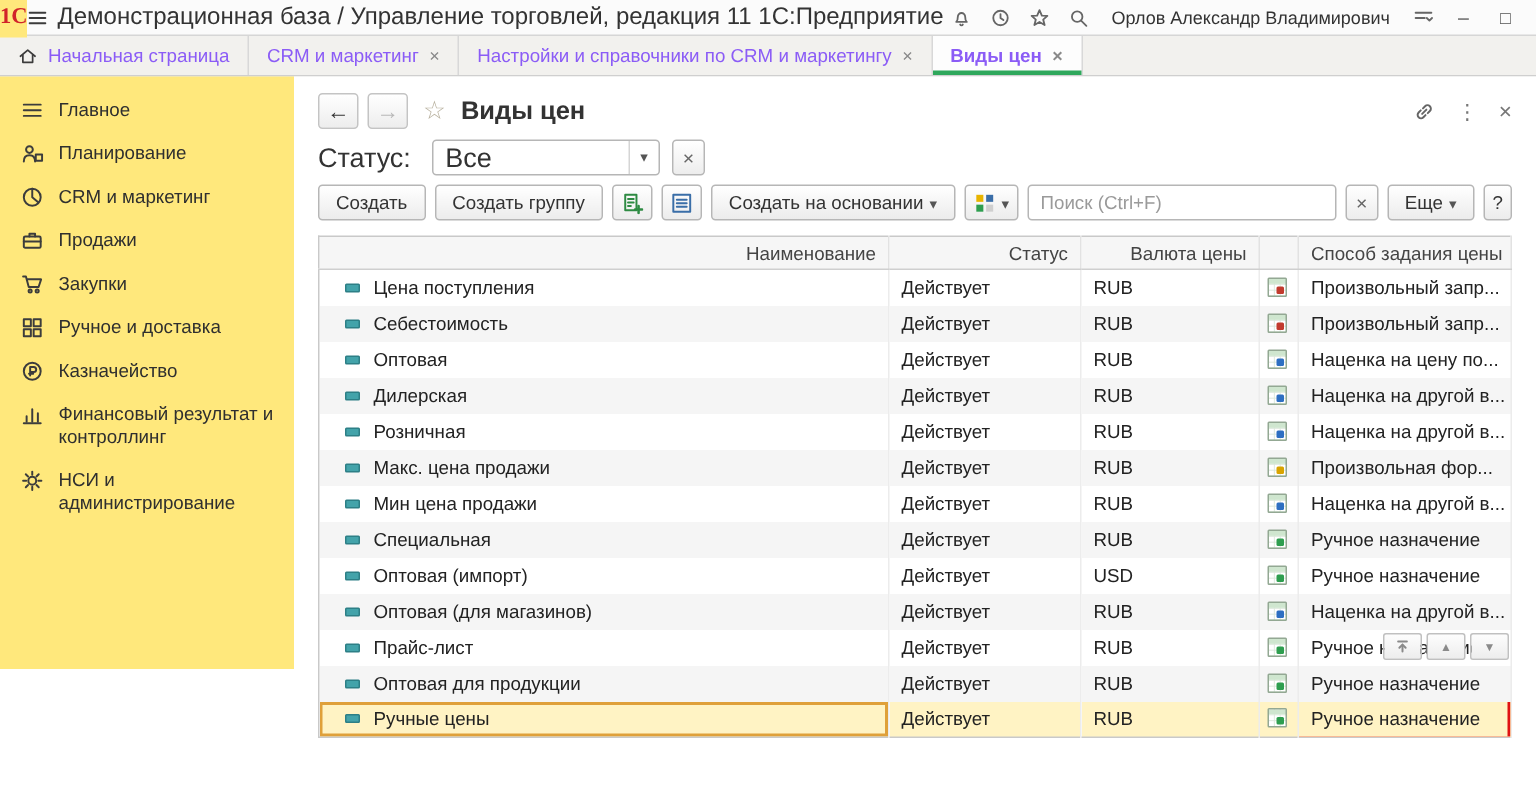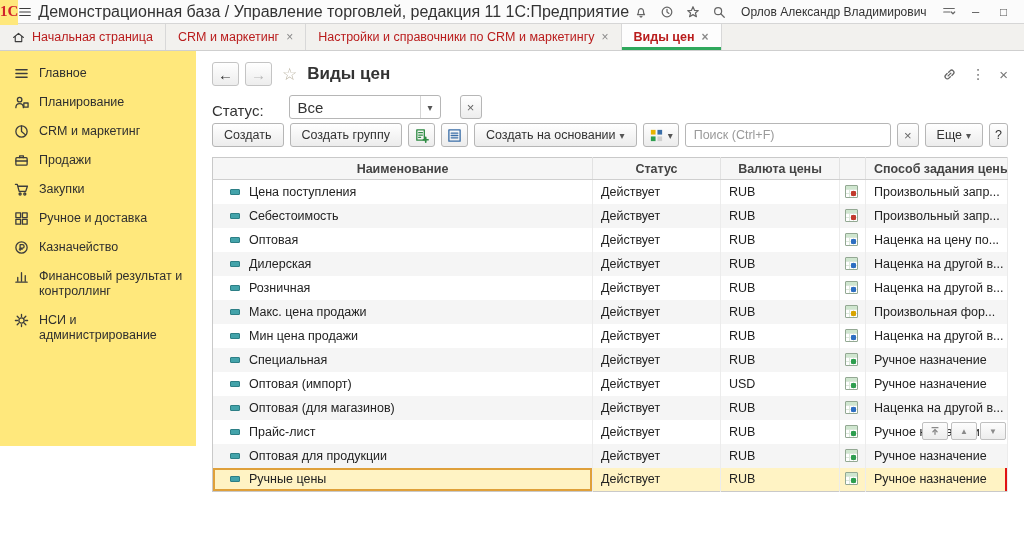--- a/index.html
+++ b/index.html
@@ -15,21 +15,21 @@
   .tb-right{margin-left:auto;display:flex;align-items:center;gap:2px;padding-right:4px}
   .tb-ic{width:24px;height:22px;display:flex;align-items:center;justify-content:center;cursor:pointer}
   .tb-user{font-size:12px;color:#333;margin:0 8px;cursor:pointer;white-space:nowrap}
   .win-btn{width:26px;height:22px;display:flex;align-items:center;justify-content:center;color:#555;font-size:13px;cursor:pointer}
   .win-min::before{content:"\2013"}
   .win-max::before{content:"\25A1";font-size:12px}
   .win-close::before{content:"\00D7";font-size:15px}
 
   
   .tabbar{height:27px;display:flex;background:#f2f1ee;border-bottom:1px solid #cfcfcf;font-size:12.5px}
-  .tab{display:flex;align-items:center;gap:7px;padding:0 12px;border-right:1px solid #d8d8d8;color:#b91c1c;cursor:pointer;white-space:nowrap;position:relative}
+  .tab{display:flex;align-items:center;gap:7px;padding:0 12px;border-right:1px solid #d8d8d8;color:#8b5cf6;cursor:pointer;white-space:nowrap;position:relative}
   .tab.active{background:#fdfdfd;font-weight:bold}
   .tab.active::after{content:"";position:absolute;left:0;right:0;bottom:0;height:3px;background:#2fa85c}
   .tab-close{color:#8a8a8a;font-size:12px;cursor:pointer}
   .tab-close::before{content:"\00D7"}
 
   
   .main{display:flex;height:395px}
   .sidebar{width:196px;background:#ffe87c;padding-top:8px;flex:none}
   .side-item{display:flex;align-items:flex-start;gap:10px;padding:7px 8px 7px 14px;font-size:12.5px;color:#2f2f2f;cursor:pointer;line-height:1.2}
   .side-item svg{flex:none;margin-top:0}
@@ -45,42 +45,42 @@
   .fav-star{color:#b9b2a0;font-size:17px;margin:0 4px;cursor:pointer}
   .fav-star::before{content:"\2606"}
   .form-title{font-size:17px;font-weight:bold;color:#333}
   .hdr-right{margin-left:auto;display:flex;align-items:center;gap:14px;color:#777}
   .hdr-dots{font-size:14px;cursor:pointer}
   .hdr-dots::before{content:"\22EE"}
   .hdr-close{font-size:15px;cursor:pointer}
   .hdr-close::before{content:"\00D7"}
 
   
-  .filter-row{display:flex;align-items:flex-end;gap:19px;height:28px;font-size:15px;color:#333}
+  .filter-row{display:flex;align-items:center;gap:8px;height:28px;font-size:18px;color:#333}
   .combo{display:inline-flex;align-items:center;height:24px;width:152px;border:1px solid #b6b6b6;border-radius:3px;background:#fff;margin-left:6px;cursor:pointer}
   .combo .val{flex:1;padding:0 8px;color:#333}
   .combo .dd{width:20px;align-self:stretch;border-left:1px solid #d5d5d5;display:flex;align-items:center;justify-content:center;color:#555}
   .combo .dd::before{content:"\25BE";font-size:10px}
   .xbtn{width:22px;height:24px;border:1px solid #b6b6b6;border-radius:3px;background:linear-gradient(#fff,#ededed);
         display:flex;align-items:center;justify-content:center;color:#666;cursor:pointer}
   .xbtn::before{content:"\00D7";font-size:13px}
 
   
   .toolbar{display:flex;align-items:center;gap:6px;height:32px}
   .btn{display:inline-flex;align-items:center;gap:4px;height:24px;padding:0 11px;background:linear-gradient(#fff,#ececec);
        border:1px solid #b6b6b6;border-radius:3px;font-size:12.5px;color:#333;cursor:pointer;white-space:nowrap}
   .btn.icon-btn{padding:0 5px}
   .caret::before{content:"\25BE";font-size:10px;color:#555}
   .search{height:24px;width:210px;border:1px solid #b6b6b6;border-radius:3px;padding:0 8px;font-size:12.5px;color:#333;margin-left:auto}
   .search::placeholder{color:#9a9a9a}
 
   
   .table-wrap{margin-top:6px;position:relative}
   table.grid{border-collapse:collapse;table-layout:fixed;width:796px;font-size:12.5px;color:#222;border:1px solid #c9c9c9}
-  .grid th{height:22px;background:#f6f6f6;font-weight:bold;color:#444;text-align:center;padding:0 8px;
+  .grid th{height:22px;background:#f6f6f6;font-weight:normal;color:#444;text-align:right;padding:0 8px;
            border-right:1px solid #e2e2e2;border-bottom:1px solid #cfcfcf;cursor:pointer;overflow:hidden;white-space:nowrap}
   .grid td{height:24px;padding:0 8px;border-right:1px solid #ececec;overflow:hidden;white-space:nowrap;cursor:default}
   .grid tbody tr{cursor:pointer}
   .grid tbody tr:nth-child(even){background:#f5f5f5}
   .c-name{padding-left:16px !important}
   .item-icon{display:inline-block;width:12px;height:12px;position:relative;margin-right:8px;vertical-align:-1px}
   .item-icon::before{content:"";position:absolute;left:1px;right:1px;top:4px;height:4px;border-radius:1px;background:#43a3aa;border:1px solid #2d7f86}
   .c-micon{padding:0 5px !important}
   .m-icon{display:inline-block;width:13px;height:13px;vertical-align:-2px;border:1px solid #93a893;border-radius:1px;position:relative;background-color:#fff;
           background-image:linear-gradient(#cfe6cf 0 3px,transparent 3px),

